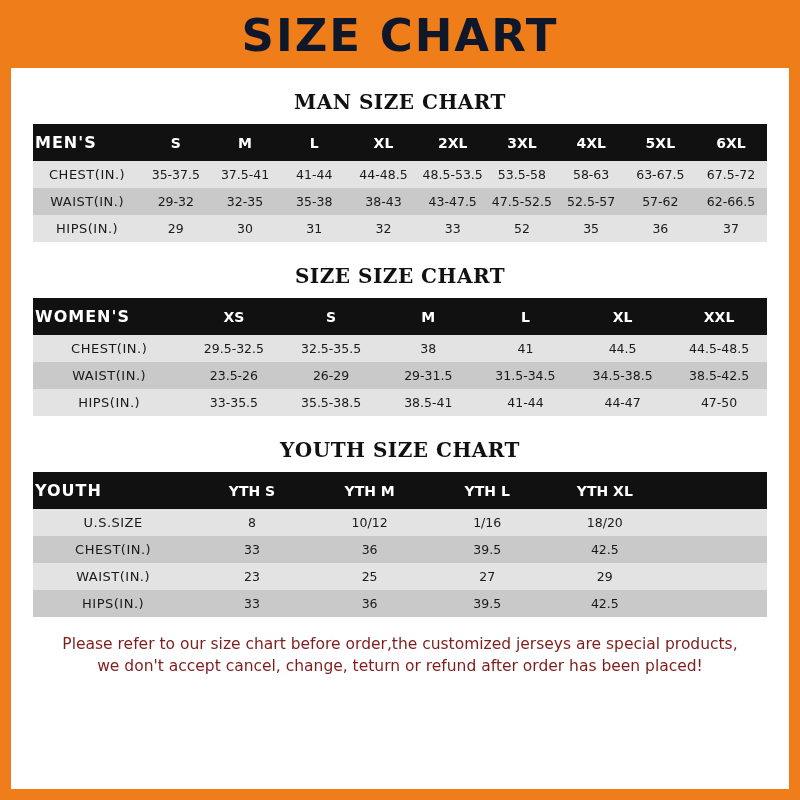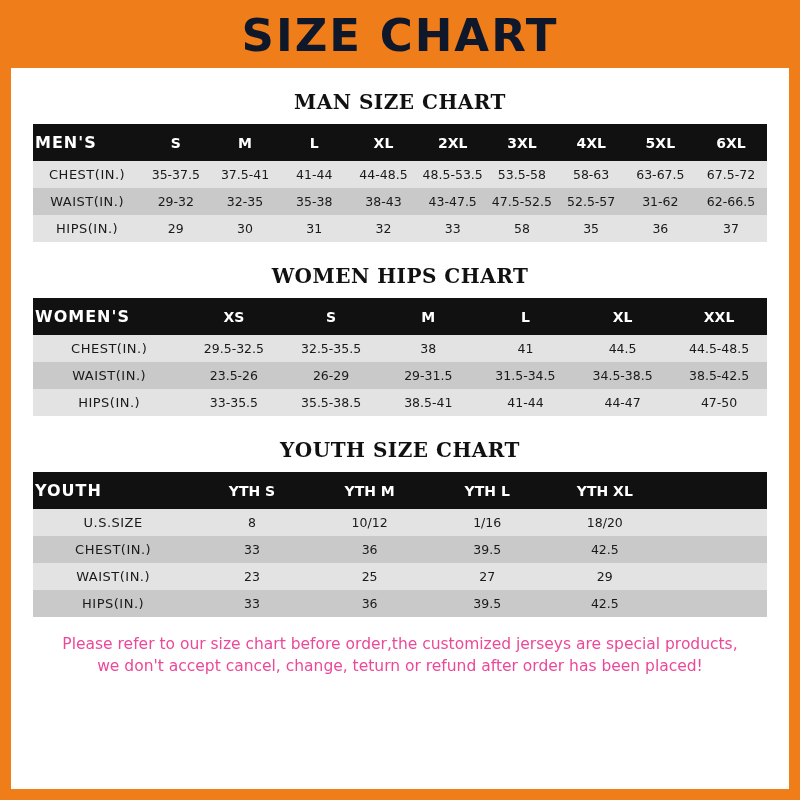--- a/index.html
+++ b/index.html
@@ -96,21 +96,21 @@
   .women-table thead th.firstcol { font-size: 15px; }
   .youth-table thead th { font-size: 15px; }
   .youth-table thead th.firstcol { font-size: 16px; }
   .youth-table td, .youth-table th { padding: 9px 2px; }
   .women-table td, .women-table th { padding: 8px 2px; }
 
   .footer-note {
     margin-top: 16px;
     padding: 0 10px;
     text-align: center;
-    color: #ec4899;
+    color: #7f1d1d;
     font-family: "DejaVu Sans", sans-serif;
     font-size: 15.5px;
     line-height: 1.45;
   }
   .footer-note div { white-space: nowrap; }
 </style>
 </head>
 <body>
 
 <div class="page">
@@ -152,39 +152,39 @@
         </tr>
         <tr class="even">
           <td class="firstcol">WAIST(IN.)</td>
           <td>29-32</td>
           <td>32-35</td>
           <td>35-38</td>
           <td>38-43</td>
           <td>43-47.5</td>
           <td>47.5-52.5</td>
           <td>52.5-57</td>
-          <td>31-62</td>
+          <td>57-62</td>
           <td>62-66.5</td>
         </tr>
         <tr class="odd">
           <td class="firstcol">HIPS(IN.)</td>
           <td>29</td>
           <td>30</td>
           <td>31</td>
           <td>32</td>
           <td>33</td>
-          <td>58</td>
+          <td>52</td>
           <td>35</td>
           <td>36</td>
           <td>37</td>
         </tr>
       </tbody>
     </table>
 
-    <div class="section-title t-women">WOMEN HIPS CHART</div>
+    <div class="section-title t-women">SIZE SIZE CHART</div>
     <table class="size-table women-table">
       <thead>
         <tr>
           <th class="firstcol" style="width:21%">WOMEN'S</th>
           <th style="width:13.2%">XS</th>
           <th style="width:13.2%">S</th>
           <th style="width:13.2%">M</th>
           <th style="width:13.2%">L</th>
           <th style="width:13.2%">XL</th>
           <th style="width:13%">XXL</th>

